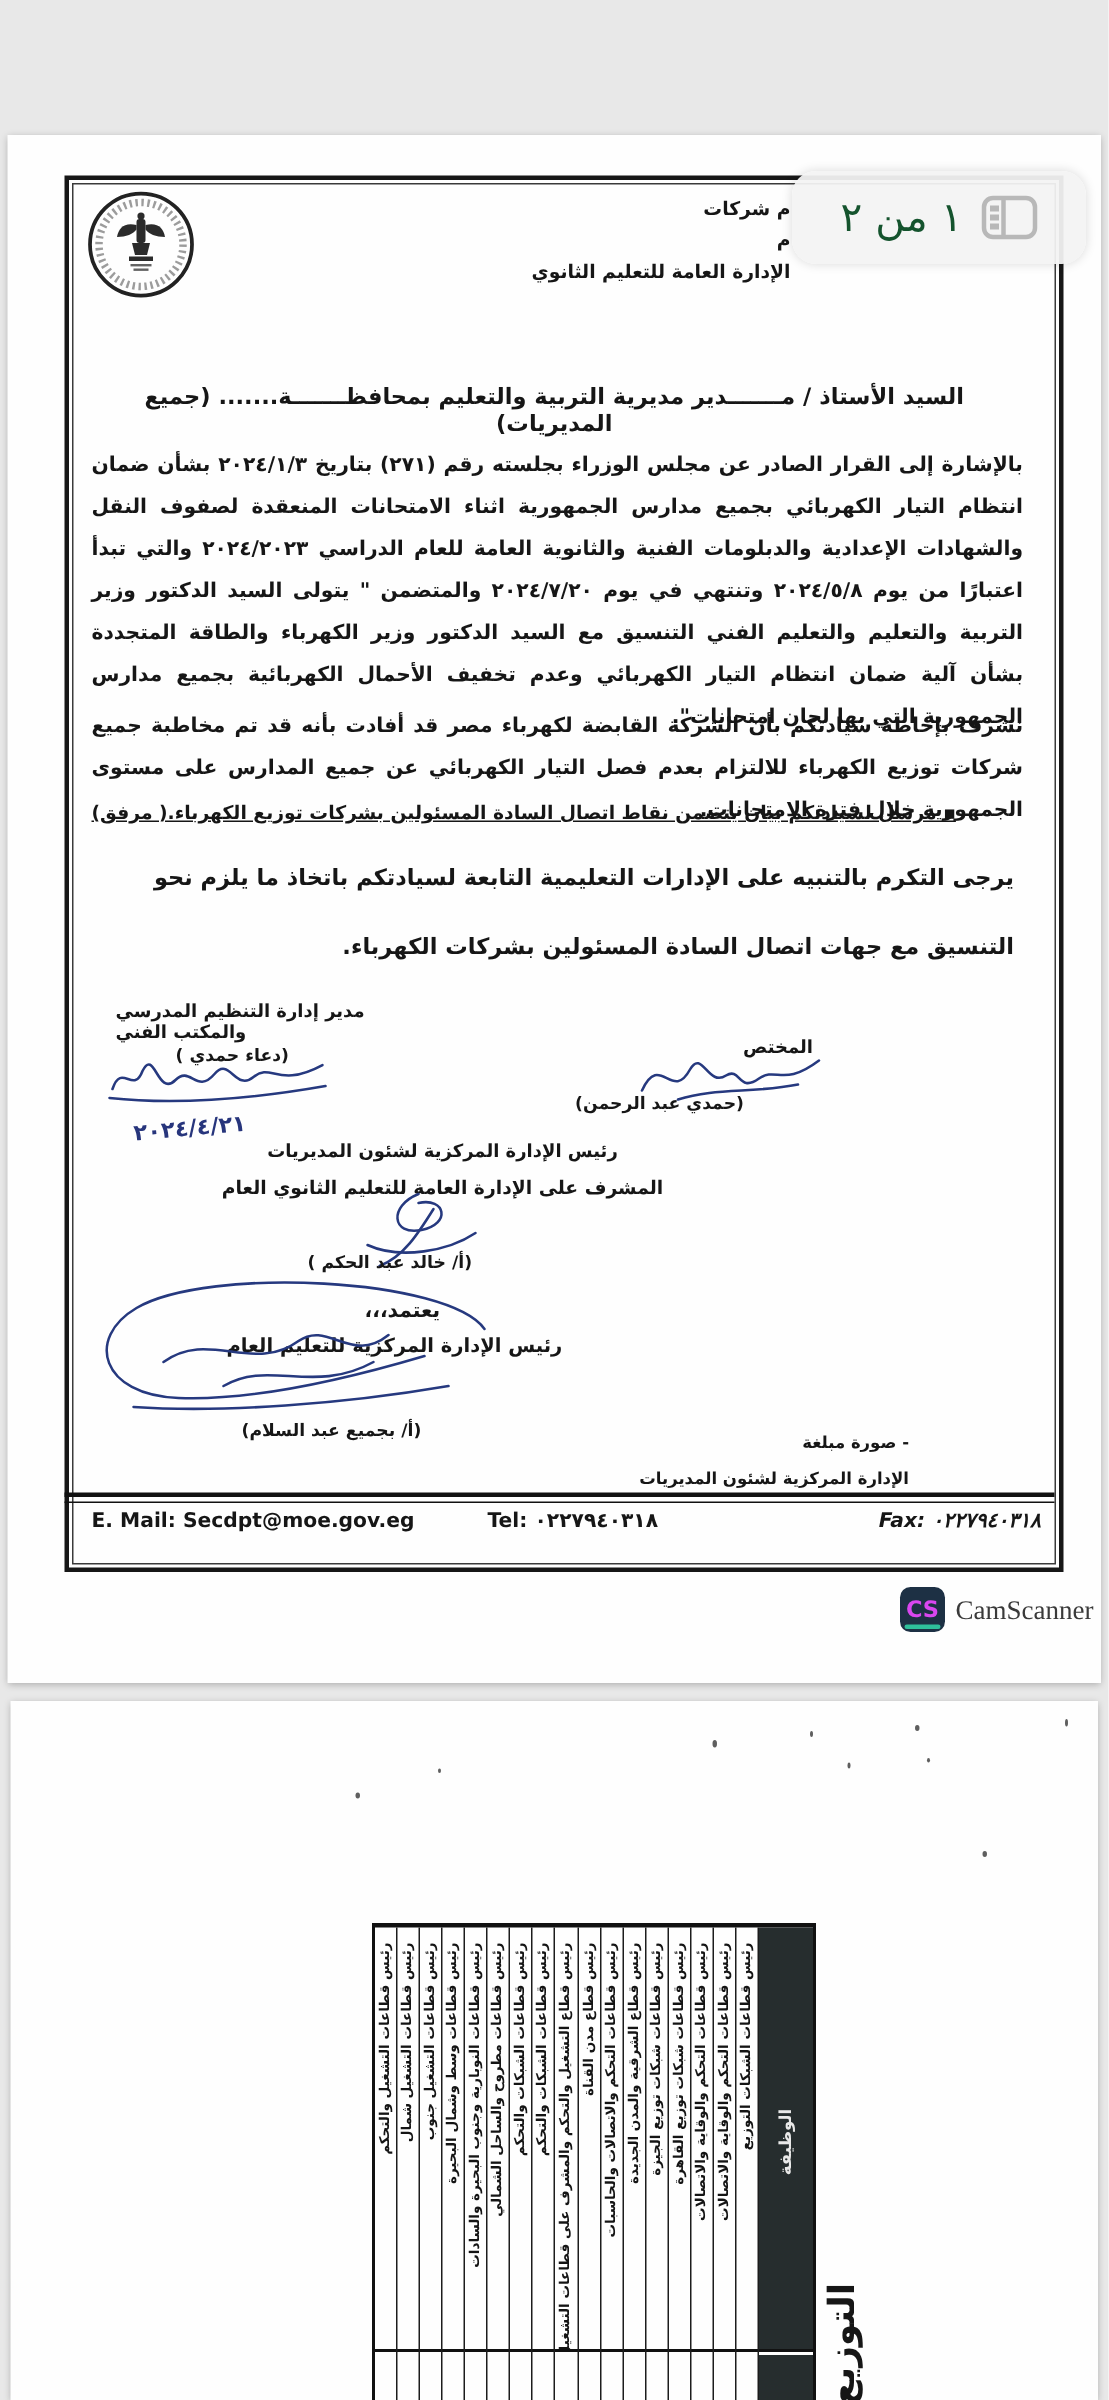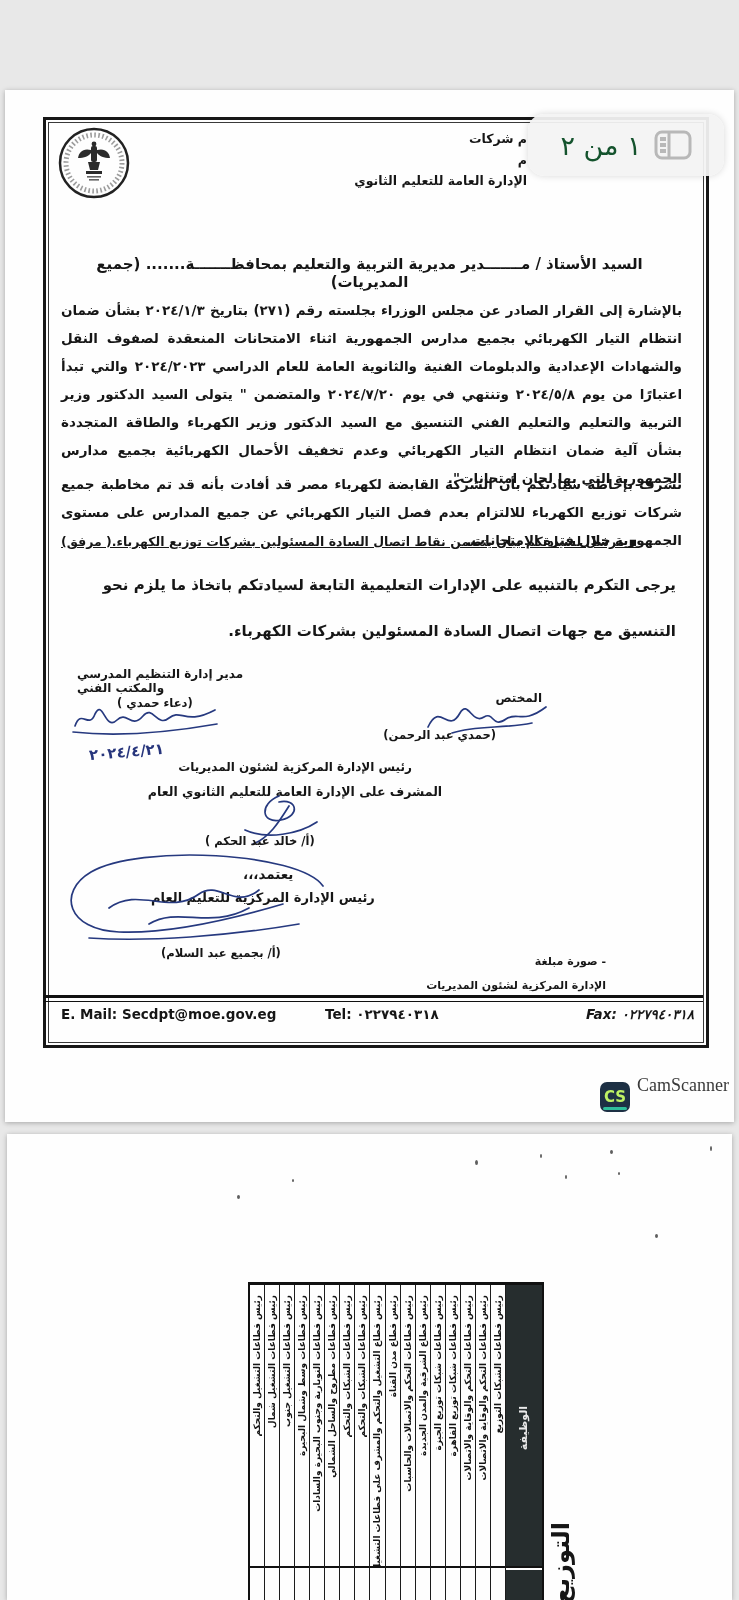--- a/index.html
+++ b/index.html
@@ -68,22 +68,22 @@
   
   #footer-divider{position:absolute;left:38px;width:660px;top:905px;height:3px;
     border-top:3px solid #111;border-bottom:1px solid #111;}
   .footer-item{position:absolute;top:916px;font-size:13.5px;font-weight:800;direction:ltr;}
   #footer-email{left:56px;}
   #footer-tel{left:320px;}
   #footer-fax{right:40px;font-style:italic;}
 
   
   #camscanner{position:absolute;left:595px;top:968px;display:flex;align-items:center;gap:7px;}
-  .cs-badge{width:30px;height:30px;background:#1d3044;border-radius:7px;color:#bef264;font-weight:700;
-    font-size:15px;display:flex;align-items:center;justify-content:center;position:relative;margin-top:24px;}
+  .cs-badge{width:30px;height:30px;background:#1d3044;border-radius:7px;color:#d946ef;font-weight:700;
+    font-size:15px;display:flex;align-items:center;justify-content:center;position:relative;}
   .cs-badge::after{content:"";position:absolute;left:3px;right:3px;bottom:2px;height:3px;background:#2fbf9b;border-radius:2px;}
   .cs-text{font-family:"Liberation Serif",serif;font-size:18px;color:#3a3a3a;}
 
   
   .speck{position:absolute;background:#2a2a2a;border-radius:50%;opacity:.75;}
 
   #p2table{position:absolute;left:241px;top:148px;width:292px;height:335px;
     border-top:3px solid #111;border-left:2px solid #111;border-right:2px solid #111;}
   .p2dark{position:absolute;right:0;width:36px;background:#262d2e;}
   #p2dark1{top:0;height:281px;}

